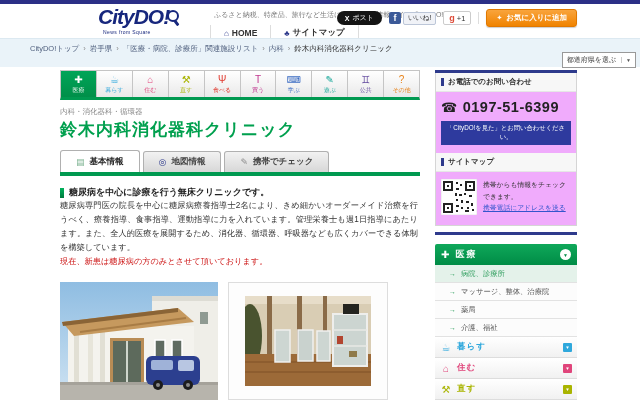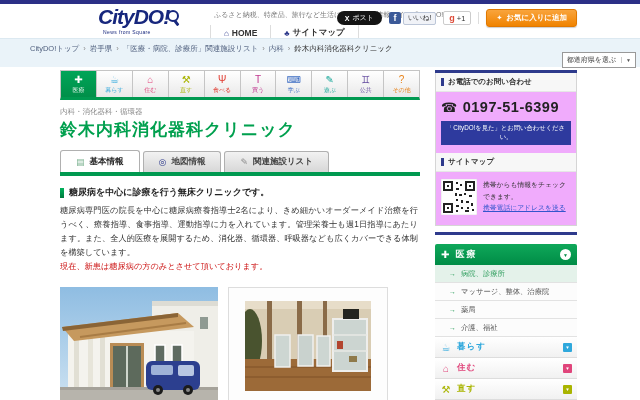--- a/index.html
+++ b/index.html
@@ -59,21 +59,21 @@
   
   .info-tabs{margin-top:9px;display:flex;gap:3px;align-items:flex-end;}
   .info-tab{height:20px;padding:0 15px;display:flex;align-items:center;gap:5px;font-size:8.5px;font-weight:bold;color:#444;
             background:linear-gradient(#f2f2f2,#d7d7d7);border:1px solid #b0b0b0;border-bottom:none;border-radius:3px 3px 0 0;cursor:pointer;}
   .info-tab.active{background:#fff;height:21px;color:#222;}
   .info-tab .it-ico{font-size:9px;}
   .greenbar{height:4px;background:#009950;width:360px;}
   
   .headline{margin-top:10px;display:flex;align-items:center;gap:5px;font-size:9px;font-weight:bold;color:#222;}
   .hl-mark{width:4px;height:10px;background:linear-gradient(#00b25c,#007a3e);}
-  .desc{margin-top:5px;width:358px;font-size:8.2px;line-height:1.7;color:#333;text-align:justify;}
+  .desc{width:358px;font-size:8.2px;line-height:1.7;color:#333;text-align:justify;}
   .notice{font-size:8.2px;line-height:1.7;color:#cc1111;}
   
   .photos{margin-top:13px;display:flex;gap:10px;}
   .photo1{width:158px;height:118px;display:block;}
   .photo2-frame{width:158px;height:116px;background:#fdfdfd;border:1px solid #ddd;display:flex;align-items:center;justify-content:center;}
   .photo2{width:126px;height:90px;display:block;}
   
   .sidebar{position:absolute;left:435px;top:4px;width:142px;}
   .side-rule{height:3px;background:#2e3a8c;}
   .contact-box{border:1px solid #d5d5d5;border-top:none;background:#f0abfc;}
@@ -216,21 +216,21 @@
       <div class="info-tab active">
             <span class="it-ico" style="color: rgb(127, 180, 147);">▤</span>
             <span>基本情報</span>
           </div>
           <div class="info-tab">
             <span class="it-ico" style="color: rgb(46, 58, 140);">◎</span>
             <span>地図情報</span>
           </div>
           <div class="info-tab">
             <span class="it-ico" style="color: rgb(138, 138, 138);">✎</span>
-            <span>関連施設リスト</span>
+            <span>携帯でチェック</span>
           </div>
         </div>
       <div class="greenbar"></div>
 
       <div class="headline">
         <span class="hl-mark"></span>
         <span>糖尿病を中心に診療を行う無床クリニックです。</span>
       </div>
 
       <div class="desc">糖尿病専門医の院長を中心に糖尿病療養指導士2名により、きめ細かいオーダーメイド治療を行うべく、療養指導、食事指導、運動指導に力を入れています。管理栄養士も週1日指導にあたります。また、全人的医療を展開するため、消化器、循環器、呼吸器なども広くカバーできる体制を構築しています。</div>

